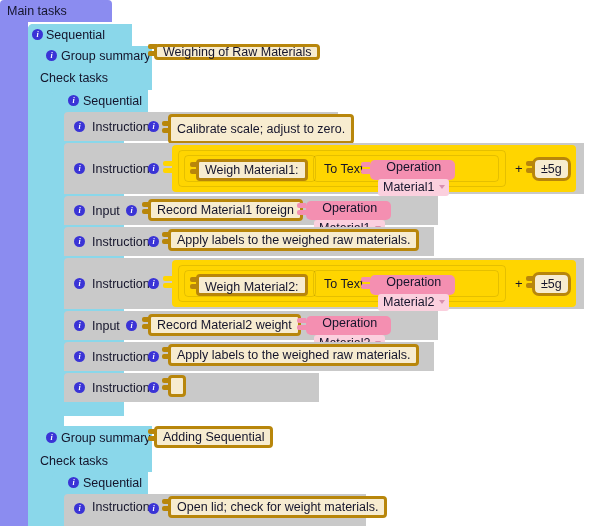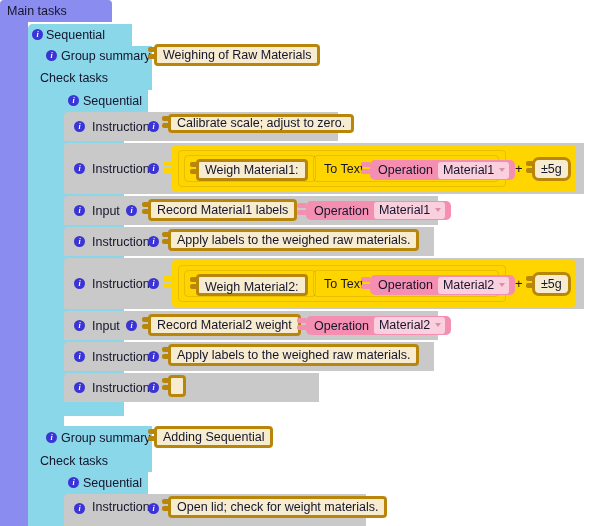--- a/index.html
+++ b/index.html
@@ -82,21 +82,21 @@
   }
   .totext{
     position:absolute;color:#14142b;font-size:12.5px;line-height:1;
     white-space:nowrap;
   }
 
   
   .pink{
     position:absolute;box-sizing:border-box;background:#f48fb1;
     border-radius:5px;display:flex;align-items:center;gap:5px;
-    padding:0 6px 0 8px;white-space:nowrap;color:#14142b;font-size:12.5px;
+    padding:0 6px 0 8px;white-space:nowrap;color:#14142b;font-size:12.5px;flex-direction:column;
   }
   .pink .plug i{background:#f48fb1;}
   .pink .dd{
     background:#fbd0de;border-radius:3px;padding:1px 4px 2px 5px;
     display:flex;align-items:center;gap:5px;color:#14142b;font-size:12.5px;
   }
   .caret{
     width:0;height:0;border-left:3.5px solid transparent;
     border-right:3.5px solid transparent;border-top:4.5px solid #d98fae;
     display:inline-block;
@@ -131,40 +131,40 @@
   <div class="blk cyan" style="left:28px;top:24px;width:84px;height:502px;border-top-left-radius:5px;">
     <div class="cyan-hdr" style="left:42px;top:0;height:22px;line-height:22px;">Sequential</div>
   </div>
   <div class="blk cyan" style="left:28px;top:24px;width:104px;height:22px;border-top-left-radius:5px;"></div>
   <div class="info" style="left:32px;top:29px;">i</div>
   <div class="plain" style="left:46px;top:28px;">Sequential</div>
 
   <div class="blk cyan" style="left:40px;top:46px;width:112px;height:44px;border-top-left-radius:5px;"></div>
   <div class="info" style="left:46px;top:50px;">i</div>
   <div class="plain" style="left:61px;top:49px;">Group summary</div>
-  <div class="txt" style="left:154px;top:44px;height:22px;">
+  <div class="txt" style="left:154px;top:44px;height:16px;">
     <span class="plug">
         <i></i>
         <i></i>
       </span>
     <span>Weighing of Raw Materials</span>
   </div>
   <div class="plain" style="left:40px;top:71px;">Check tasks</div>
 
   <div class="blk cyan" style="left:52px;top:90px;width:72px;height:326px;border-top-left-radius:5px;"></div>
   <div class="blk cyan" style="left:52px;top:90px;width:96px;height:22px;border-top-left-radius:5px;"></div>
   <div class="info" style="left:68px;top:95px;">i</div>
   <div class="plain" style="left:83px;top:94px;">Sequential</div>
 
   <div class="blk gray" style="left:64px;top:112px;width:274px;height:29px;">
     <div class="info" style="left:10px;top:9px;">i</div>
     <div class="gray-label" style="left:28px;">Instruction</div>
     <div class="info" style="left:84px;top:9px;">i</div>
   </div>
-  <div class="txt" style="left:168px;top:114px;height:19px;">
+  <div class="txt" style="left:168px;top:114px;height:30px;">
     <span class="plug">
         <i></i>
         <i></i>
       </span>
     <span>Calibrate scale; adjust to zero.</span>
   </div>
 
   <div class="blk gray" style="left:64px;top:143px;width:520px;height:51px;">
     <div class="info" style="left:10px;top:20px;">i</div>
     <div class="gray-label" style="left:28px;">Instruction</div>
@@ -217,21 +217,21 @@
     <div class="info" style="left:10px;top:9px;">i</div>
     <div class="gray-label" style="left:28px;">Input</div>
     <div class="info" style="left:62px;top:9px;">i</div>
     <div class="info" style="left:222px;top:9px;">i</div>
   </div>
   <div class="txt" style="left:148px;top:199px;height:22px;">
     <span class="plug">
         <i></i>
         <i></i>
       </span>
-    <span>Record Material1 labels</span>
+    <span>Record Material1 foreign</span>
   </div>
   <div class="pink" style="left:306px;top:201px;height:19px;">
     <span class="plug">
         <i></i>
         <i></i>
       </span>
     <span>Operation</span>
     <span class="dd">
       <span>Material1</span>
       <span class="caret"></span>

